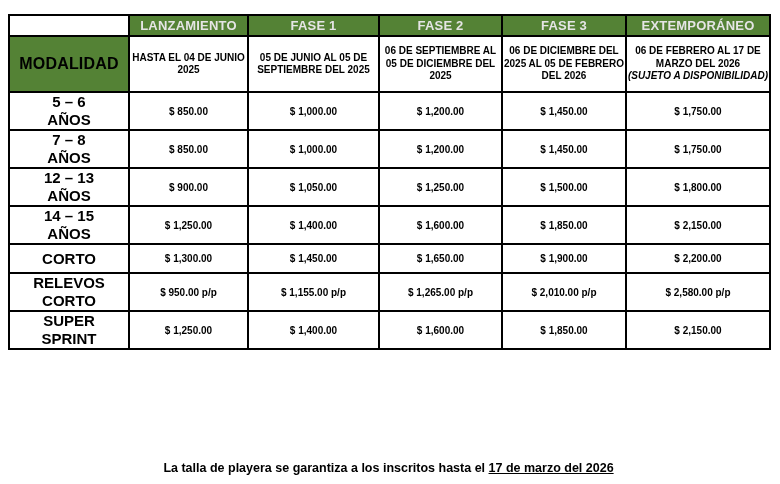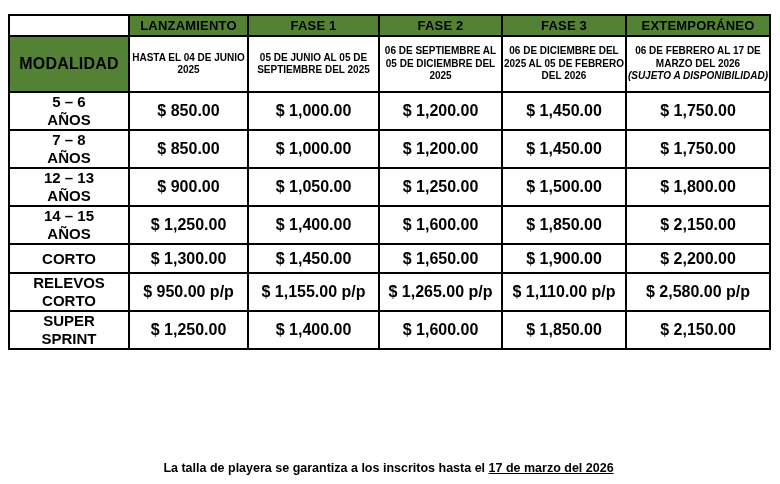--- a/index.html
+++ b/index.html
@@ -33,21 +33,21 @@
     font-weight: bold;
     overflow: hidden;
   }
   td.corner {
     border: none;
     background: #ffffff;
   }
   tr.phase-row { height: 21px; }
   tr.phase-row th.phase {
     background: #548235;
-    color: #000000;
+    color: #e5e5e5;
     font-size: 13px;
     letter-spacing: 0.2px;
   }
   tr.dates-row { height: 56px; }
   th.modalidad-head {
     background: #548235;
     color: #000000;
     font-size: 16px;
     letter-spacing: 0.2px;
   }
@@ -60,21 +60,21 @@
     font-style: italic;
   }
   tr.data-row { height: 29px; }
   tr.data-row th.mod {
     font-size: 15px;
     line-height: 1.2;
     white-space: pre-line;
     background: #ffffff;
   }
   tr.data-row td.price {
-    font-size: 16px;
+    font-size: 10px;
     background: #ffffff;
   }
   .footer {
     position: absolute;
     left: 8px;
     top: 461px;
     width: 761px;
     text-align: center;
     font-size: 12.5px;
   }
@@ -174,21 +174,21 @@
       <td class="price">$ 1,900.00</td>
       <td class="price">$ 2,200.00</td>
     </tr>
 
     <tr class="data-row">
       <th class="mod">RELEVOS
 CORTO</th>
       <td class="price">$ 950.00 p/p</td>
       <td class="price">$ 1,155.00 p/p</td>
       <td class="price">$ 1,265.00 p/p</td>
-      <td class="price">$ 1,110.00 p/p</td>
+      <td class="price">$ 2,010.00 p/p</td>
       <td class="price">$ 2,580.00 p/p</td>
     </tr>
 
     <tr class="data-row">
       <th class="mod">SUPER
 SPRINT</th>
       <td class="price">$ 1,250.00</td>
       <td class="price">$ 1,400.00</td>
       <td class="price">$ 1,600.00</td>
       <td class="price">$ 1,850.00</td>

